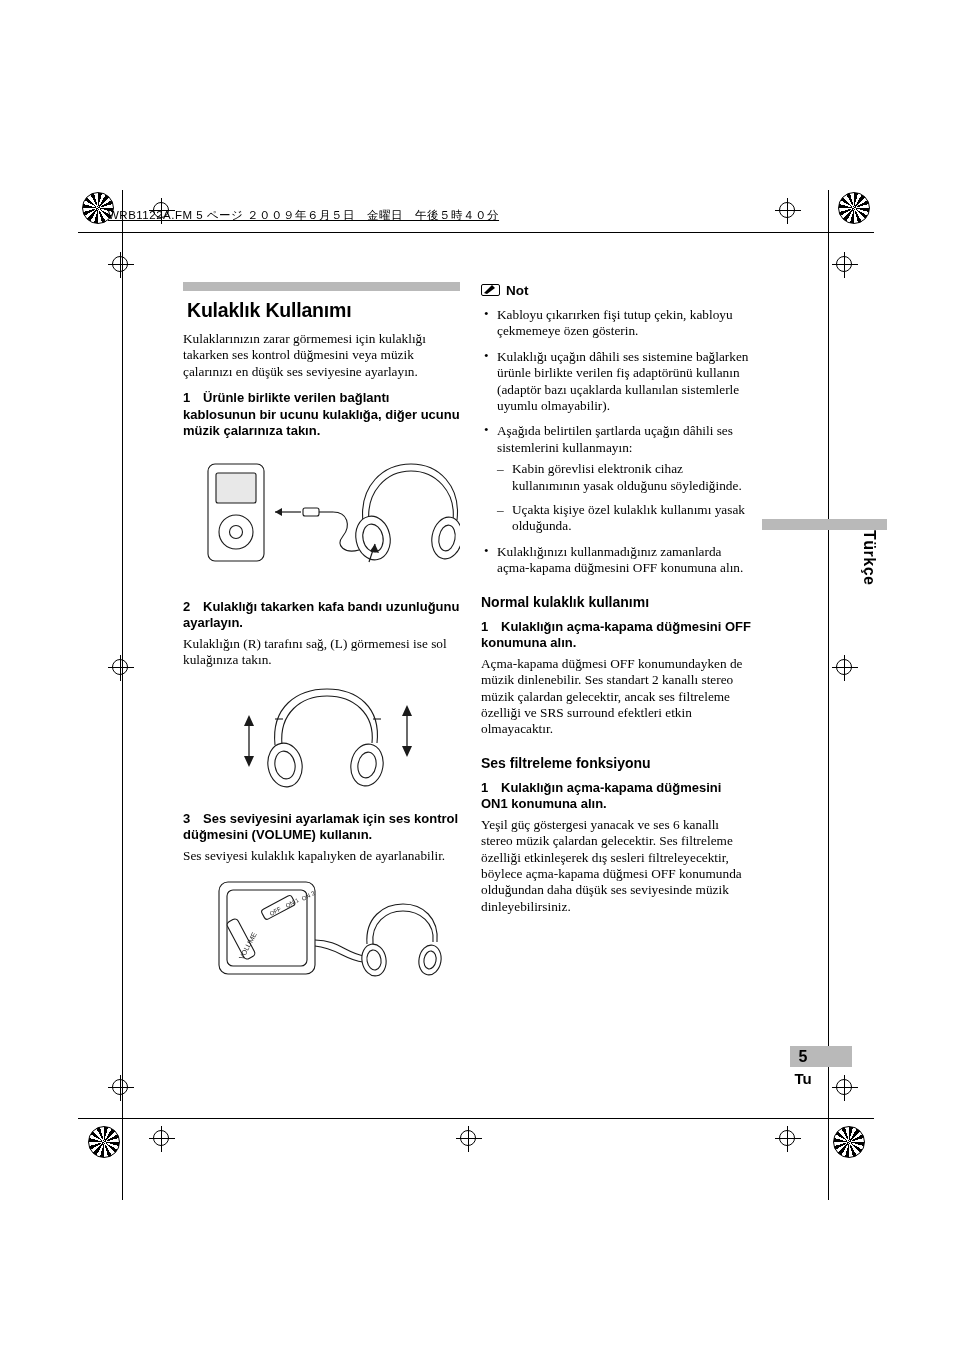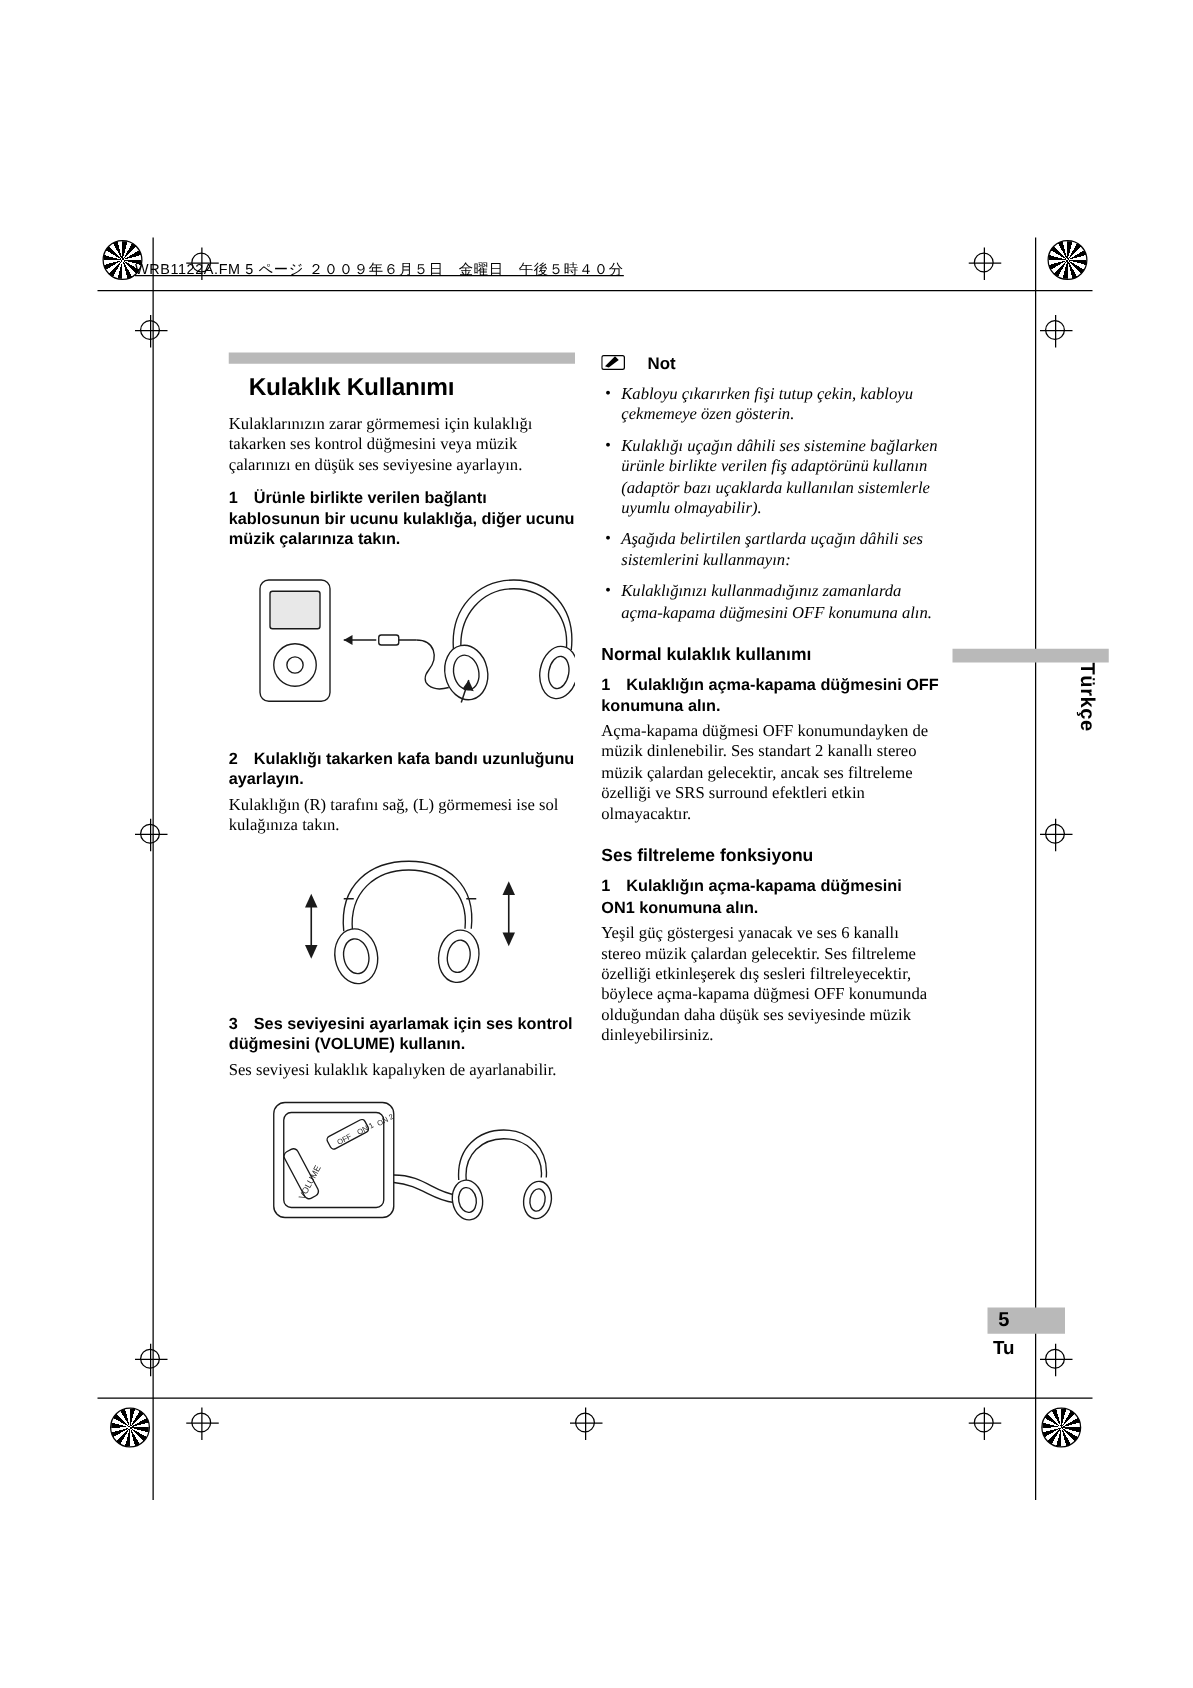--- a/index.html
+++ b/index.html
@@ -112,21 +112,21 @@
 
   .title-bar {
     height: 9px;
     background: #b9b9b9;
     margin-bottom: 8px;
   }
   h1.section-title {
     font-family: "Liberation Sans", sans-serif;
     font-size: 19.5px;
     font-weight: bold;
-    margin: 0 0 9px 16px;
+    margin: 0 0 9px 4px;
     letter-spacing: -0.2px;
   }
   p.body {
     font-size: 13.3px;
     line-height: 16.4px;
     margin: 0 0 10px 0;
     text-align: left;
   }
   .step {
     font-family: "Liberation Sans", sans-serif;
@@ -144,21 +144,21 @@
   }
   h2.sub {
     font-family: "Liberation Sans", sans-serif;
     font-size: 14px;
     font-weight: bold;
     margin: 17px 0 9px 0;
   }
   .note-head {
     display: flex;
     align-items: center;
-    gap: 18px;
+    gap: 6px;
     margin: 0 0 9px 0;
   }
   .note-icon {
     width: 19px; height: 16px;
     position: relative;
   }
   .note-head .note-label {
     font-family: "Liberation Sans", sans-serif;
     font-size: 13.5px;
     font-weight: bold;
@@ -167,21 +167,20 @@
     list-style: none;
     margin: 0;
     padding: 0;
   }
   ul.bullets > li {
     position: relative;
     padding-left: 16px;
     font-size: 13.3px;
     line-height: 16.4px;
     margin-bottom: 9px;
-    font-style: italic;
   }
   ul.bullets > li::before {
     content: "\2022";
     position: absolute;
     left: 3px;
     top: -1px;
     font-size: 13px;
   }
   ul.dashes {
     list-style: none;
@@ -442,20 +441,24 @@
         </svg>
       </span>
       <span class="note-label">Not</span>
     </div>
 
     <ul class="bullets">
       <li>Kabloyu çıkarırken fişi tutup çekin, kabloyu çekmemeye özen gösterin.</li>
       <li>Kulaklığı uçağın dâhili ses sistemine bağlarken ürünle birlikte verilen fiş adaptörünü kullanın (adaptör bazı uçaklarda kullanılan sistemlerle uyumlu olmayabilir).</li>
       <li>
         <span>Aşağıda belirtilen şartlarda uçağın dâhili ses sistemlerini kullanmayın:</span>
+        <ul class="dashes">
+          <li>Kabin görevlisi elektronik cihaz kullanımının yasak olduğunu söylediğinde.</li>
+          <li>Uçakta kişiye özel kulaklık kullanımı yasak olduğunda.</li>
+        </ul>
       </li>
       <li>Kulaklığınızı kullanmadığınız zamanlarda açma-kapama düğmesini OFF konumuna alın.</li>
     </ul>
 
     <h2 class="sub">Normal kulaklık kullanımı</h2>
     <div class="step">
       <span class="num">1</span><span class="txt">Kulaklığın açma-kapama düğmesini OFF konumuna alın.</span>
     </div>
     <p class="body">Açma-kapama düğmesi OFF konumundayken de müzik dinlenebilir. Ses standart 2 kanallı stereo müzik çalardan gelecektir, ancak ses filtreleme özelliği ve SRS surround efektleri etkin olmayacaktır.</p>
 

